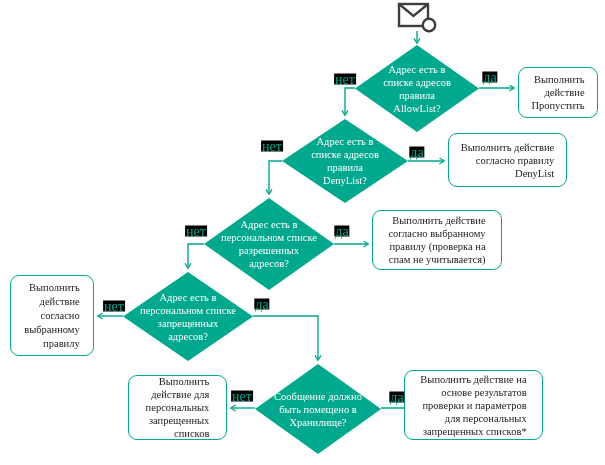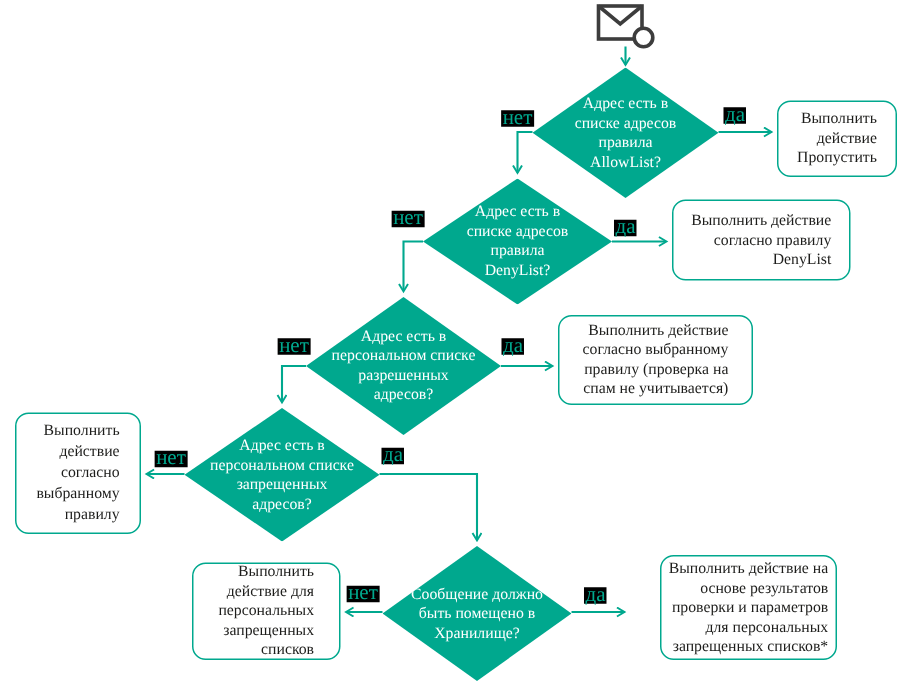--- a/index.html
+++ b/index.html
@@ -39,21 +39,21 @@
   .d2{left:282px;top:119px;width:126px;height:84px;}
   .d3{left:204px;top:198px;width:130px;height:92px;}
   .d4{left:123px;top:272px;width:130px;height:89px;}
   .d5{left:255px;top:364px;width:126px;height:90px;}
   
   .a1{left:518px;top:67px;width:80px;height:51px;}
   .a2{left:448px;top:133px;width:119px;height:54px;}
   .a3{left:372px;top:210px;width:130px;height:60px;}
   .a4{left:10px;top:275px;width:84px;height:81px;line-height:14px;}
   .a5{left:128px;top:375px;width:99px;height:65px;}
-  .a6{left:440px;top:370px;width:118px;height:70px;}
+  .a6{left:404px;top:370px;width:139px;height:70px;}
   
   .ln1{left:345px;top:79px;} .ly1{left:490px;top:77px;}
   .ln2{left:272px;top:146px;}.ly2{left:417px;top:152px;}
   .ln3{left:196px;top:231px;}.ly3{left:342px;top:231px;}
   .ln4{left:114px;top:306px;}.ly4{left:262px;top:304px;}
   .ln5{left:242px;top:396px;}.ly5{left:397px;top:397px;}
   #mail{position:absolute;left:396px;top:2px;}
 </style>
 </head>
 <body>

